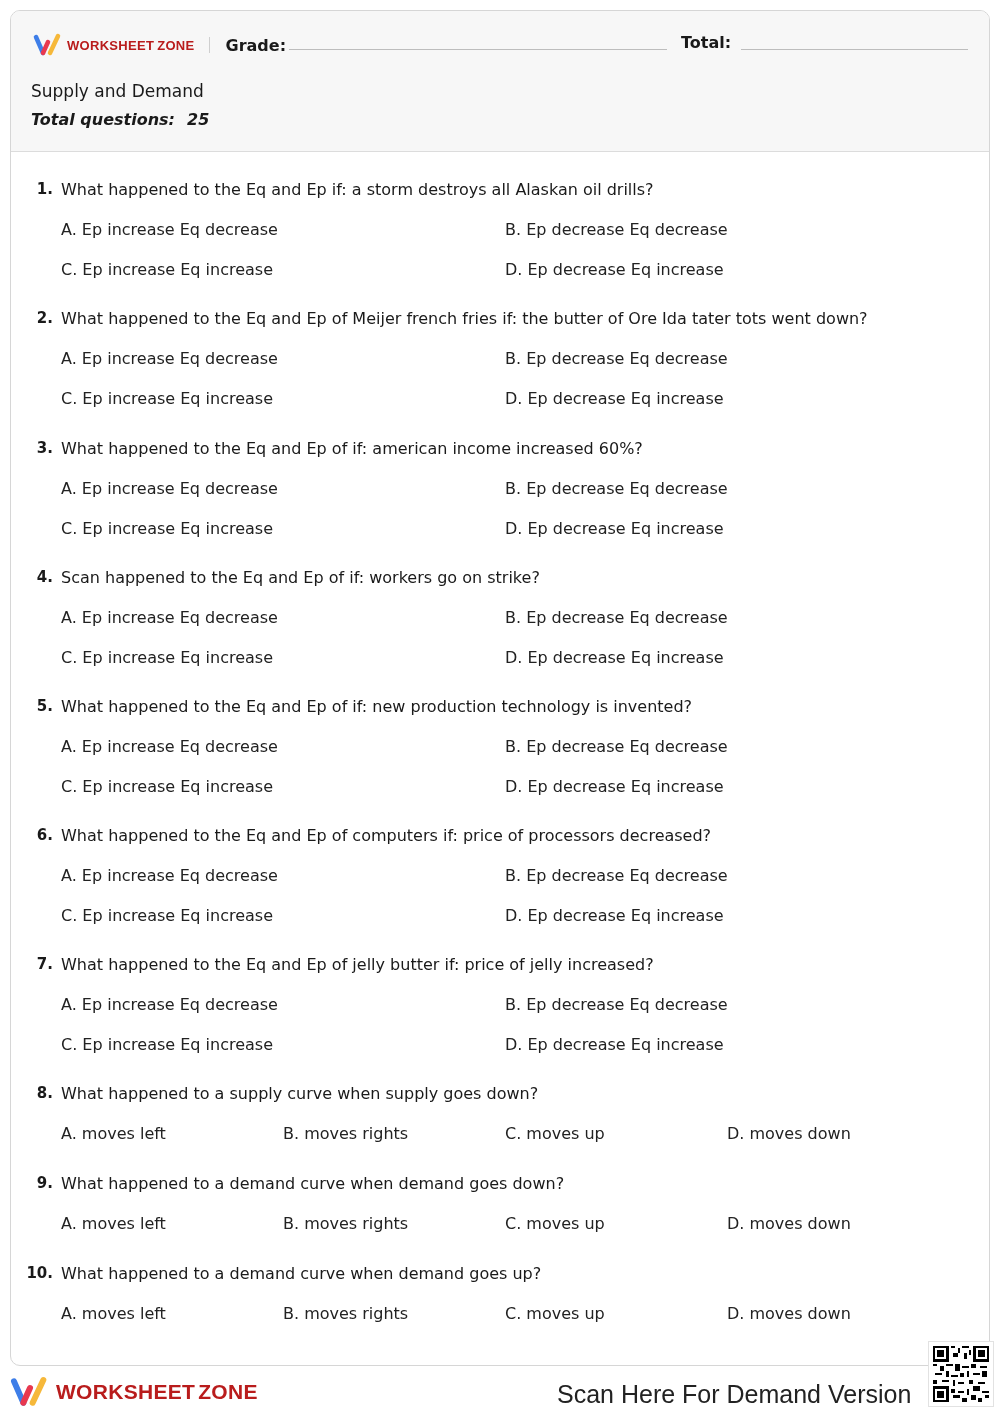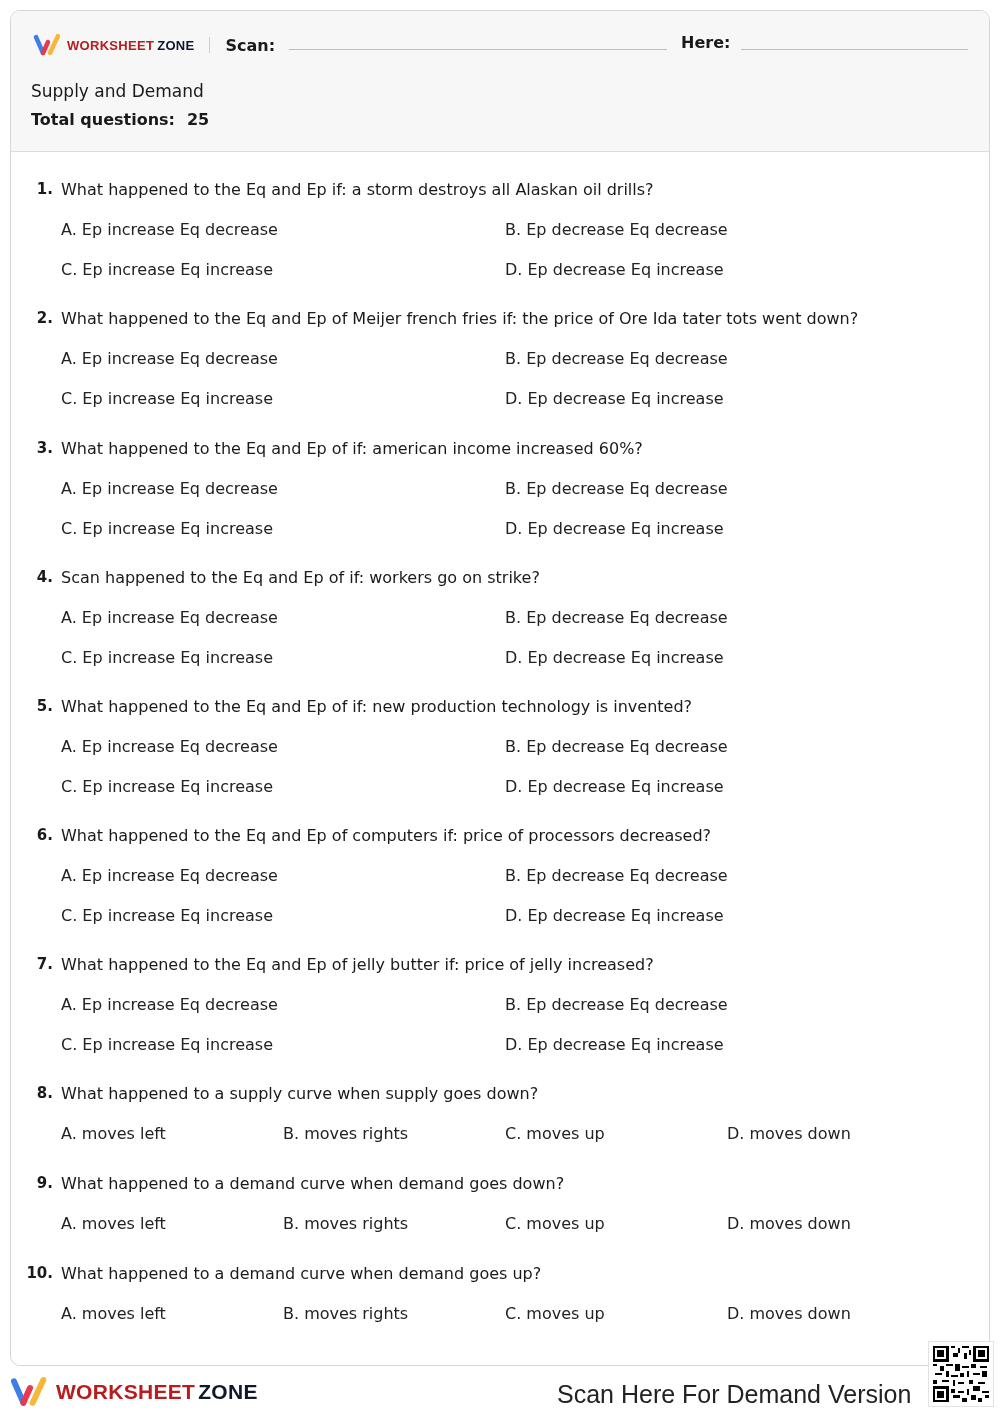--- a/index.html
+++ b/index.html
@@ -11,28 +11,28 @@
       border: 1.5px solid #d6d6d6; border-radius: 10px; overflow: hidden; background: #fff;
     }
     .sheet-header {
       height: 141px; background: #f7f7f7; border-bottom: 1.5px solid #dcdcdc;
       position: relative;
     }
     .logo-row { position: absolute; top: 22px; left: 22px; display: flex; align-items: center; }
     .logo-mark { width: 30px; height: 24px; }
     .logo-text { font-size: 13px; font-weight: bold; letter-spacing: 0.3px; margin-left: 4px; font-family: "Liberation Sans", sans-serif; }
     .logo-text .w1 { color: #b91c1c; }
-    .logo-text .w2 { color: #0f172a; margin-left: 3px; }
+    .logo-text .w2 { color: #b91c1c; margin-left: 3px; }
     .logo-sep { width: 1px; height: 16px; background: #cfcfcf; margin: 0 16px 0 14px; }
     .field-label { font-size: 16px; font-weight: bold; color: #1a1a1a; }
     .name-line { position: absolute; top: 38px; left: 278px; width: 378px; border-bottom: 1px solid #bdbdbd; }
     .grade-label { position: absolute; top: 22px; left: 670px; }
     .grade-line { position: absolute; top: 38px; left: 730px; width: 227px; border-bottom: 1px solid #bdbdbd; }
     .ws-title { position: absolute; top: 70px; left: 20px; font-size: 17px; font-weight: normal; }
-    .ws-total { position: absolute; top: 99px; left: 20px; font-size: 16px; font-weight: bold; }
+    .ws-total { position: absolute; top: 99px; left: 20px; font-size: 16px; font-weight: bold; font-style: italic; }
     .ws-total .count { margin-left: 12px; }
 
     .questions { position: absolute; top: 141px; left: 0; width: 100%; }
     .q { position: absolute; left: 0; width: 100%; }
     .q-stem { position: absolute; left: 0; top: 0; font-size: 16px; white-space: nowrap; }
     .q-num { position: absolute; right: 940px; top: 0; font-weight: bold; font-size: 15px; width: 40px; text-align: right; }
     .q-text { position: absolute; left: 50px; top: 0; }
     .opt { position: absolute; font-size: 16px; white-space: nowrap; color: #222; text-align: right; }
 
     .footer-logo { position: absolute; left: 10px; top: 1376px; display: flex; align-items: center; }
@@ -47,43 +47,43 @@
 <div class="sheet">
   <div class="sheet-header">
     <div class="logo-row">
       <svg class="logo-mark" viewBox="0 0 30 24">
         <line x1="3" y1="4" x2="10" y2="20" stroke="#3e7ee8" stroke-width="4.5" stroke-linecap="round"></line>
         <line x1="10" y1="20" x2="15" y2="9" stroke="#e8384f" stroke-width="4.5" stroke-linecap="round"></line>
         <line x1="17" y1="20" x2="25" y2="3" stroke="#f6b83a" stroke-width="4.5" stroke-linecap="round"></line>
       </svg>
       <span class="logo-text"><span class="w1">WORKSHEET</span><span class="w2">ZONE</span></span>
       <span class="logo-sep"></span>
-      <span class="field-label">Scan:</span>
+      <span class="field-label">Grade:</span>
     </div>
     <div class="name-line"></div>
-    <span class="field-label grade-label">Here:</span>
+    <span class="field-label grade-label">Total:</span>
     <div class="grade-line"></div>
     <div class="ws-title">Supply and Demand</div>
     <div class="ws-total">
       <span>Total questions:</span><span class="count">25</span>
     </div>
   </div>
 
   <div class="questions" id="qlist">
       <div class="q" style="top: 28px;">
         <span class="q-num" style="position: absolute; left: 2px; right: auto;">1.</span>
         <span class="q-stem q-text">What happened to the Eq and Ep if: a storm destroys all Alaskan oil drills?</span>
         <span class="opt" style="left: 50px; top: 40px;">A. Ep increase Eq decrease</span>
         <span class="opt" style="left: 494px; top: 40px;">B. Ep decrease Eq decrease</span>
         <span class="opt" style="left: 50px; top: 80px;">C. Ep increase Eq increase</span>
         <span class="opt" style="left: 494px; top: 80px;">D. Ep decrease Eq increase</span>
       </div>
       <div class="q" style="top: 157px;">
         <span class="q-num" style="position: absolute; left: 2px; right: auto;">2.</span>
-        <span class="q-stem q-text">What happened to the Eq and Ep of Meijer french fries if: the price of Ore Ida tater tots went down?</span>
+        <span class="q-stem q-text">What happened to the Eq and Ep of Meijer french fries if: the butter of Ore Ida tater tots went down?</span>
         <span class="opt" style="left: 50px; top: 40px;">A. Ep increase Eq decrease</span>
         <span class="opt" style="left: 494px; top: 40px;">B. Ep decrease Eq decrease</span>
         <span class="opt" style="left: 50px; top: 80px;">C. Ep increase Eq increase</span>
         <span class="opt" style="left: 494px; top: 80px;">D. Ep decrease Eq increase</span>
       </div>
       <div class="q" style="top: 287px;">
         <span class="q-num" style="position: absolute; left: 2px; right: auto;">3.</span>
         <span class="q-stem q-text">What happened to the Eq and Ep of if: american income increased 60%?</span>
         <span class="opt" style="left: 50px; top: 40px;">A. Ep increase Eq decrease</span>
         <span class="opt" style="left: 494px; top: 40px;">B. Ep decrease Eq decrease</span>

